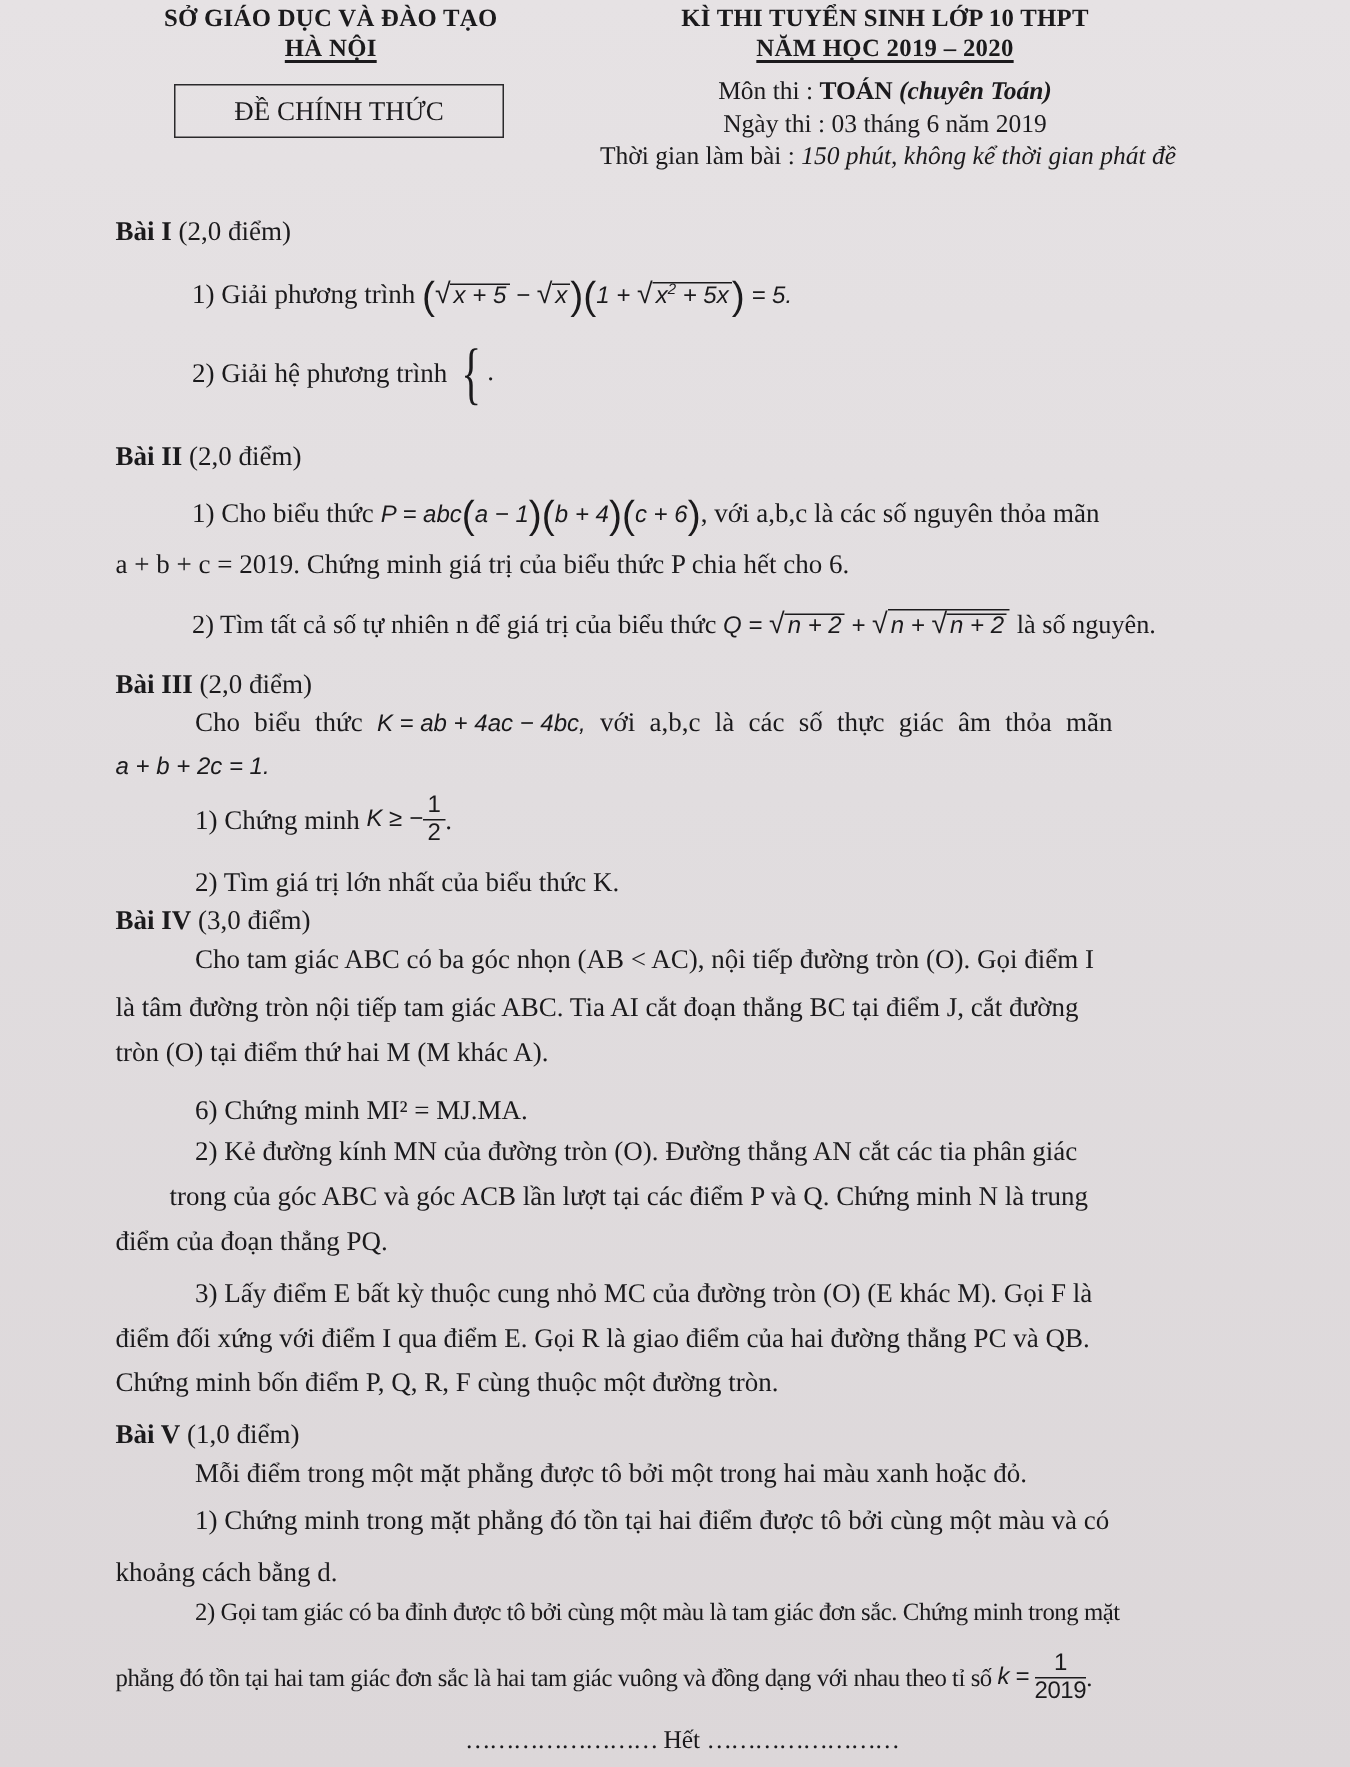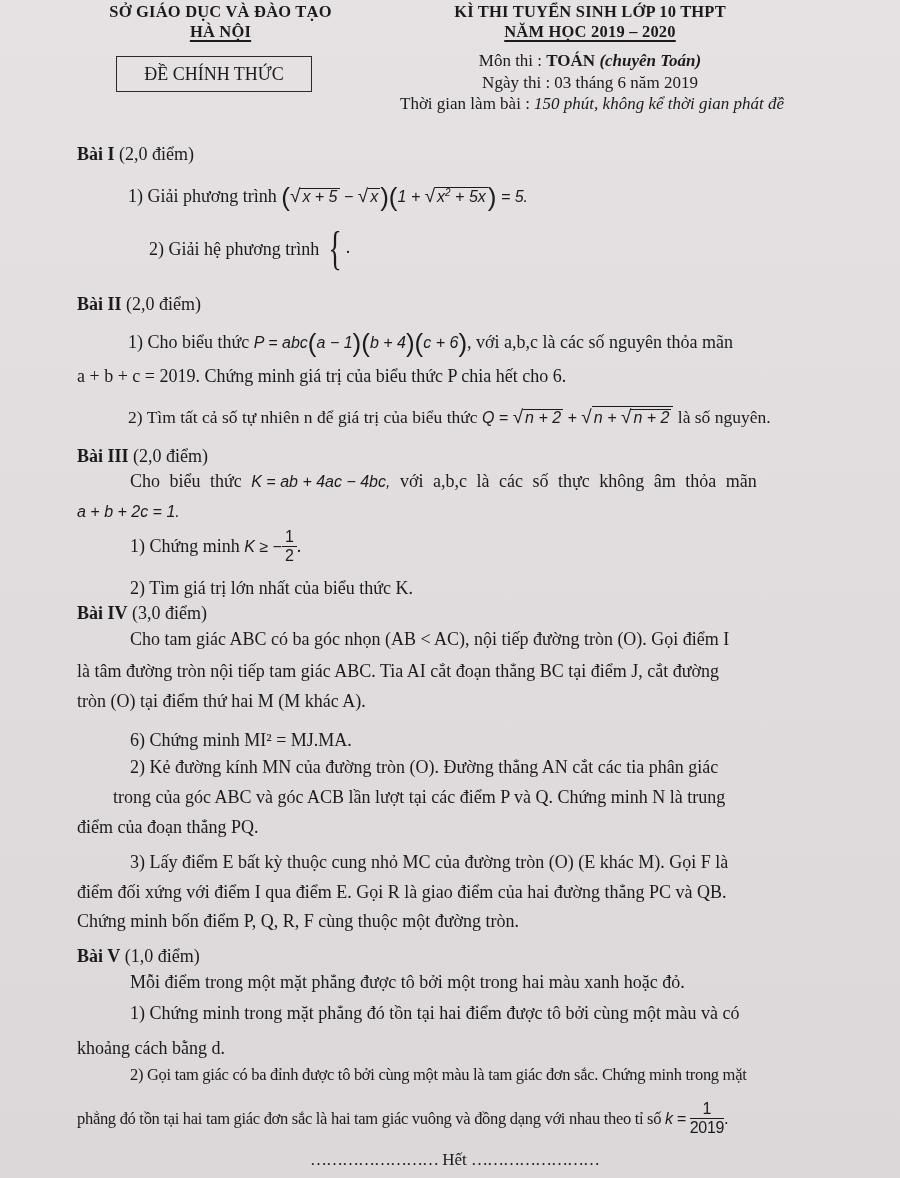--- a/index.html
+++ b/index.html
@@ -7,21 +7,21 @@
     width:900px; height:1178px; overflow:hidden;
     background: linear-gradient(180deg, #e6e2e4 0%, #e1dddf 45%, #dcd7d9 100%);
     font-family: "Liberation Serif", "DejaVu Serif", serif;
     color:#1b1a1c;
     position:relative;
   }
   .abs { position:absolute; }
   .hdr { font-weight:bold; font-size:16.5px; text-align:center; letter-spacing:0.2px; }
   .u { text-decoration: underline; text-underline-offset:3px; text-decoration-thickness:1.5px; }
   .official-box {
-    position:absolute; left:116px; top:56px; width:196px; height:36px;
+    position:absolute; left:116px; top:56px; width:220px; height:36px;
     border:1.6px solid #2a292b; box-sizing:border-box;
     font-size:18px; text-align:center; line-height:34px;
   }
   .meta { font-size:17px; text-align:center; }
   .line { position:absolute; font-size:18px; white-space:nowrap; }
   .sec { font-weight:bold; }
   .m { font-style:italic; font-family:Liberation Sans, sans-serif; font-size:16px; }
   .sqrt { display:inline-block; border-top:1.3px solid #1b1a1c; padding:0 2px; line-height:1.05; margin-top:2px; }
   .rad { font-style:normal; font-size:19px; }
   .paren { font-size:26px; vertical-align:-4px; font-style:normal; }
@@ -54,21 +54,21 @@
   <span class="sec">Bài I</span>
   <span>(2,0 điểm)</span>
 </div>
 <div class="line" style="left:128px;top:182px;">
   <span>1) Giải phương trình</span>
   <span class="m">
     <span class="paren">(</span><span class="rad">√</span><span class="sqrt">x + 5</span> − <span class="rad">√</span><span class="sqrt">x</span><span class="paren">)</span><span class="paren">(</span>1 + <span class="rad">√</span><span class="sqrt">x<sup>2</sup> + 5x</span><span class="paren">)</span> = 5.
   </span>
 </div>
 <div class="line" style="left:128px;top:226px;">
-  <span style="vertical-align:middle;margin-left:21px;">2) Giải hệ phương trình</span>
+  <span style="vertical-align:middle;">2) Giải hệ phương trình</span>
   <span class="brace">{</span><span class="sys m">
   </span><span>.</span>
 </div>
 
 <div class="line" style="left:77px;top:294px;">
   <span class="sec">Bài II</span>
   <span>(2,0 điểm)</span>
 </div>
 <div class="line" style="left:128px;top:328px;">
   <span>1) Cho biểu thức</span>
@@ -81,21 +81,21 @@
   <span>là số nguyên.</span>
 </div>
 
 <div class="line" style="left:77px;top:446px;">
   <span class="sec">Bài III</span>
   <span>(2,0 điểm)</span>
 </div>
 <div class="line" style="left:130px;top:471px;word-spacing:5px;">
   <span>Cho biểu thức</span>
   <span class="m" style="word-spacing:0;">K = ab + 4ac − 4bc,</span>
-  <span>với a,b,c là các số thực không âm thỏa mãn</span>
+  <span>với a,b,c là các số thực giác âm thỏa mãn</span>
 </div>
 <div class="line m" style="left:77px;top:503px;">a + b + 2c = 1.</div>
 <div class="line" style="left:130px;top:528px;">
   <span style="vertical-align:middle;">1) Chứng minh</span>
   <span class="m" style="vertical-align:middle;">K ≥ −</span><span class="frac m"><span class="num">1</span><span class="den">2</span></span><span style="vertical-align:middle;">.</span>
 </div>
 <div class="line" style="left:130px;top:578px;">2) Tìm giá trị lớn nhất của biểu thức K.</div>
 
 <div class="line" style="left:77px;top:603px;">
   <span class="sec">Bài IV</span>

